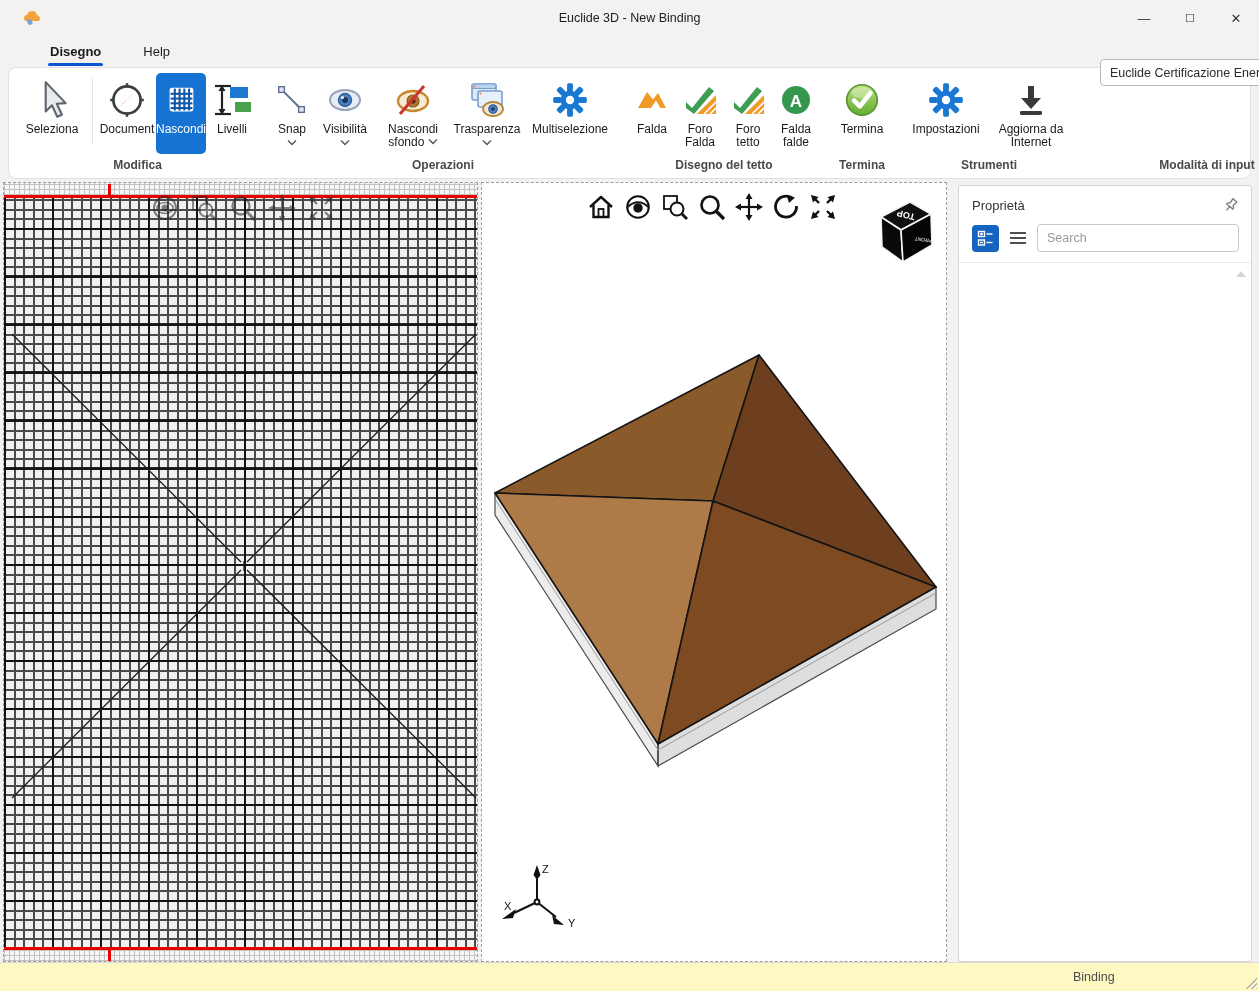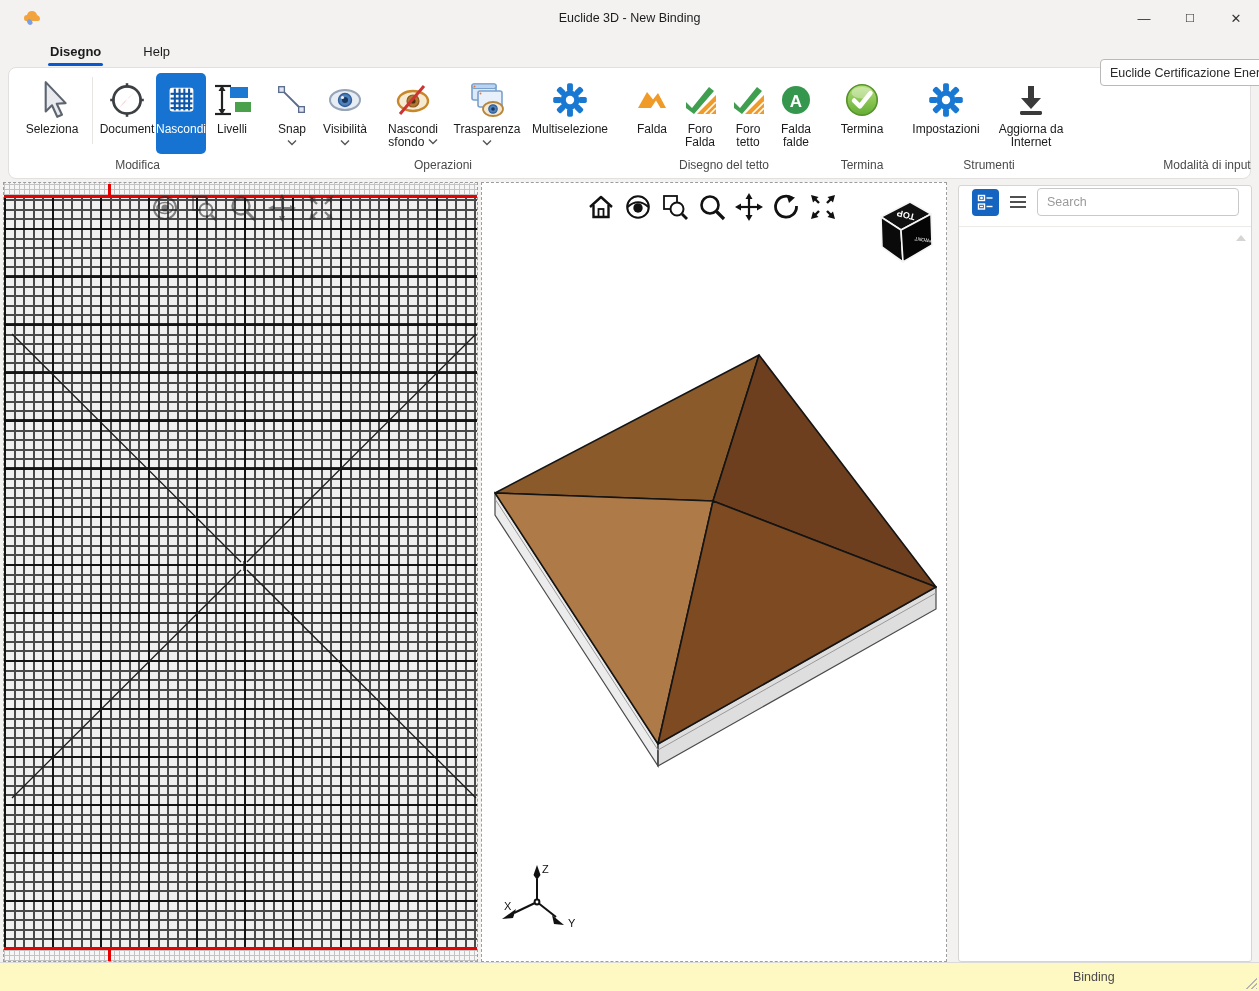--- a/index.html
+++ b/index.html
@@ -22,21 +22,21 @@
   .menubar { position:absolute; top:36px; left:0; right:0; height:30px; display:flex; align-items:center; }
   .mtab { position:relative; font-size:13px; color:#1b1b1b; padding:4px 2px; margin-left:14px; }
   .mtab.active { font-weight:bold;margin-left:48px; }
   .mtab.active::after { content:""; position:absolute; left:0; right:0; bottom:-3px; height:3px; border-radius:2px; background:#0b57d0; }
   .mtab.help { margin-left:38px; }
   
   .ribbon { position:absolute; top:67px; left:8px; width:1243px; height:112px;
     background:#fff; border:1px solid #e1e0de; border-radius:8px; display:flex; align-items:stretch; padding:5px 2px 0 2px; }
   .rgroup { display:flex; flex-direction:column; padding:0 6px; }
   .rgroup .btnrow { flex:1; display:flex; align-items:stretch; }
-  .rgroup .glabel { height:24px; line-height:22px; text-align:center; font-size:12px; color:#4a4a4a; }
+  .rgroup .glabel { height:24px; line-height:22px; text-align:center; font-size:12px; color:#4a4a4a;font-weight:bold; }
   .gsep { width:1px; background:#e6e5e3; margin:4px 0 6px 0; }
   .vsep { width:1px; background:#e6e5e3; margin:4px 5px 10px 5px; }
   .rbtn { display:flex; flex-direction:column; align-items:center; padding:3px 4px 1px 4px; border-radius:5px; }
   .rbtn .icon { height:47px; display:flex; align-items:center; justify-content:center; }
   .rbtn .lbl { font-size:12px; line-height:13px; text-align:center; color:#1b1b1b; }
   .rbtn .chev { line-height:8px; margin-top:1px; }
   .rbtn.active { background:#1673d2; }
   .rbtn.active .lbl { color:#fff; }
   .w-sel{width:70px}.w-bus{width:58px}.w-gri{width:50px}.w-liv{width:52px}
   .w-snap{width:44px}.w-vis{width:62px}.w-tra{width:74px}.w-nas{width:74px}.w-mul{width:92px}
@@ -558,20 +558,29 @@
     <polygon points="74,68 62,58 64,67" fill="#111"></polygon>
     <circle cx="47" cy="45" r="3.4" fill="#111"></circle>
     <circle cx="47" cy="45" r="1.4" fill="#fff"></circle>
     <text x="52" y="16" font-size="11" fill="#111" font-family="Liberation Sans, sans-serif">Z</text>
     <text x="14" y="53" font-size="11" fill="#111" font-family="Liberation Sans, sans-serif">X</text>
     <text x="78" y="70" font-size="11" fill="#111" font-family="Liberation Sans, sans-serif">Y</text>
   </svg>
 </div>
 
 <div class="props">
+  <div class="props-header">
+    <span class="props-title">Proprietà</span>
+    <svg width="16" height="16" viewBox="0 0 16 16">
+      <g transform="rotate(40 8 8)" fill="none" stroke="#7a7a7a" stroke-width="1.3">
+        <path d="M5.5,2 L10.5,2 L10,7 Q12,8 12,10 L4,10 Q4,8 6,7 Z"></path>
+        <line x1="8" y1="10" x2="8" y2="15"></line>
+      </g>
+    </svg>
+  </div>
   <div class="props-toolbar">
     <span class="cat-btn">
       <svg width="17" height="17" viewBox="0 0 17 17">
         <g stroke="#fff" stroke-width="1.4" fill="none">
           <rect x="1.5" y="1.5" width="6" height="5"></rect>
             <line x1="3" y1="4" x2="6" y2="4"></line>
             <line x1="4.5" y1="2.8" x2="4.5" y2="5.2"></line>
           <line x1="9.5" y1="4" x2="15.5" y2="4"></line>
           <rect x="1.5" y="10" width="6" height="5"></rect>
             <line x1="3" y1="12.5" x2="6" y2="12.5"></line>

